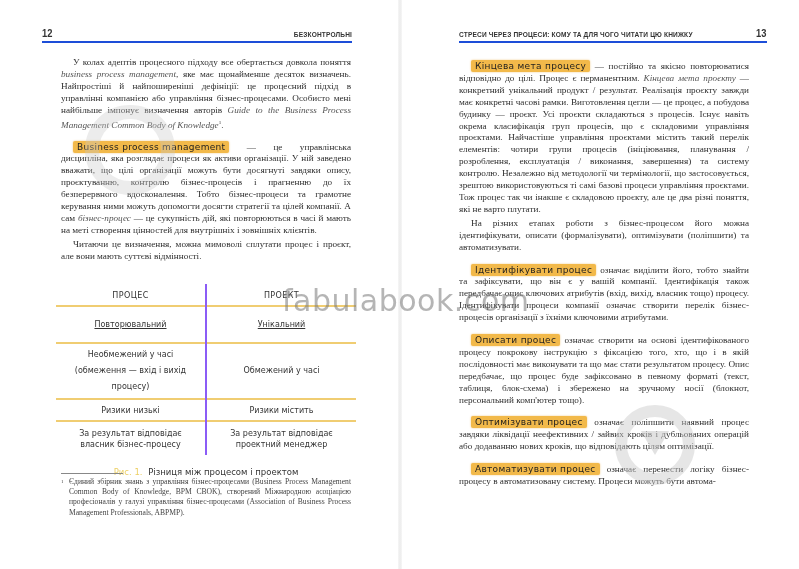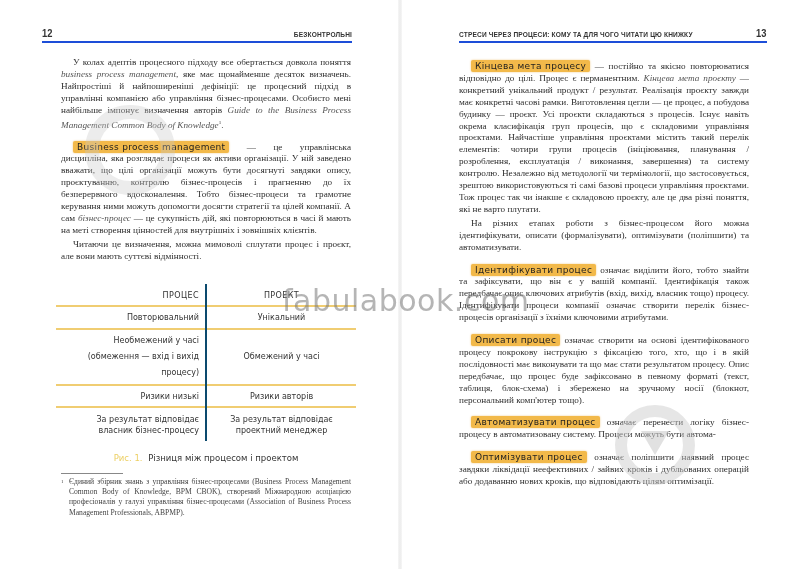--- a/index.html
+++ b/index.html
@@ -46,22 +46,22 @@
     box-shadow: 0 0 2px rgba(230,160,40,0.6);
   }
 
   
   .figure { position: absolute; left: 56px; top: 284px; width: 300px; }
   .cmp-table { width: 100%; border-collapse: collapse; font-family: "DejaVu Sans", sans-serif; font-size: 8px; color: #333; }
   .cmp-table td, .cmp-table th { text-align: center; font-weight: normal; padding: 3px 6px; vertical-align: middle; width: 50%; }
   .cmp-table tr { border-bottom: 2px solid #f0cd72; }
   .cmp-table tr:last-child { border-bottom: none; margin-top: 28px; }
   .cmp-table th { font-size: 8px; letter-spacing: 0.4px; padding-top: 4px; height: 22px; }
-  .cmp-table td:first-child, .cmp-table th:first-child { border-right: 2px solid #0c4a6e; text-align: right; }
-  .row-1 td { height: 23px; }
+  .cmp-table td:first-child, .cmp-table th:first-child { border-right: 2px solid #8b5cf6; }
+  .row-1 td { height: 37px; text-decoration: underline; }
   .row-2 td { height: 42px; line-height: 16px; }
   .row-3 td { height: 22px; }
   .row-4 td { height: 34px; line-height: 11px; }
 
   .caption { margin-top: 12px; text-align: center; font-family: "DejaVu Sans", sans-serif; font-size: 8.5px; color: #333; }
   .caption-label { color: #eccf63; margin-right: 3px; }
 
   .footnote-rule { position: absolute; left: 61px; top: 473px; width: 62px; border-top: 1px solid #888; }
   .footnote { position: absolute; left: 61px; top: 477px; width: 290px; font-size: 7.6px; line-height: 10.2px; text-align: justify; color: #444; padding-left: 8px; }
   .footnote sup { position: absolute; left: 0; top: 0; font-size: 5px; }
@@ -114,21 +114,21 @@
       <tr class="row-1">
         <td>Повторювальний</td>
         <td>Унікальний</td>
       </tr>
       <tr class="row-2">
         <td>Необмежений у часі (обмеження — вхід і вихід процесу)</td>
         <td>Обмежений у часі</td>
       </tr>
       <tr class="row-3">
         <td>Ризики низькі</td>
-        <td>Ризики авторів</td>
+        <td>Ризики містить</td>
       </tr>
       <tr class="row-4">
         <td>За результат відповідає власник бізнес-процесу</td>
         <td>За результат відповідає проектний менеджер</td>
       </tr>
     </tbody>
       </table>
     <div class="caption">
       <span class="caption-label">Рис. 1.</span>
       <span>Різниця між процесом і проектом</span>
@@ -150,21 +150,21 @@
 
   <div class="body-text" style="top:60px;">
     <p><span class="hl">Кінцева мета процесу</span><span> — постійно та якісно повторюватися відповідно до цілі. Процес є перманентним. </span><span class="italic">Кінцева мета проєкту</span><span> — конкретний унікальний продукт / результат. Реалізація проєкту завжди має конкретні часові рамки. Виготовлення цегли — це процес, а побудова будинку — проєкт. Усі проєкти складаються з процесів. Існує навіть окрема класифікація груп процесів, що є складовими управління проєктами. Найчастіше управління проєктами містить такий перелік елементів: чотири групи процесів (ініціювання, планування / розроблення, експлуатація / виконання, завершення) та систему контролю. Незалежно від методології чи термінології, що застосовується, зрештою використовуються ті самі базові процеси управління проєктами. Тож процес так чи інакше є складовою проєкту, але це два різні поняття, які не варто плутати.</span></p>
 
     <p style="margin-top:2px;">На різних етапах роботи з бізнес-процесом його можна ідентифікувати, описати (формалізувати), оптимізувати (поліпшити) та автоматизувати.</p>
 
     <p class="gap" style="margin-top:10px;"><span class="hl">Ідентифікувати процес</span><span> означає виділити його, тобто знайти та зафіксувати, що він є у вашій компанії. Ідентифікація також передбачає опис ключових атрибутів (вхід, вихід, власник тощо) процесу. Ідентифікувати процеси компанії означає створити перелік бізнес-процесів організації з їхніми ключовими атрибутами.</span></p>
 
     <p class="gap" style="margin-top:10px;"><span class="hl">Описати процес</span><span> означає створити на основі ідентифікованого процесу покрокову інструкцію з фіксацією того, хто, що і в якій послідовності має виконувати та що має стати результатом процесу. Опис передбачає, що процес буде зафіксовано в певному форматі (текст, таблиця, блок-схема) і збережено на зручному носії (блокнот, персональний комп'ютер тощо).</span></p>
 
+    <p class="gap" style="margin-top:10px;"><span class="hl">Оптимізувати процес</span><span> означає поліпшити наявний процес завдяки ліквідації неефективних / зайвих кроків і дубльованих операцій або додаванню нових кроків, що відповідають цілям оптимізації.</span></p>
+
     <p class="gap" style="margin-top:10px;"><span class="hl">Автоматизувати процес</span><span> означає перенести логіку бізнес-процесу в автоматизовану систему. Процеси можуть бути автома-</span></p>
-
-    <p class="gap" style="margin-top:10px;"><span class="hl">Оптимізувати процес</span><span> означає поліпшити наявний процес завдяки ліквідації неефективних / зайвих кроків і дубльованих операцій або додаванню нових кроків, що відповідають цілям оптимізації.</span></p>
   </div>
 </div>
 
 <div class="wm-logo-left"></div>
 <div class="wm-logo-right"></div>
 <div class="watermark">fabulabook.com</div>
 
 </body></html>

